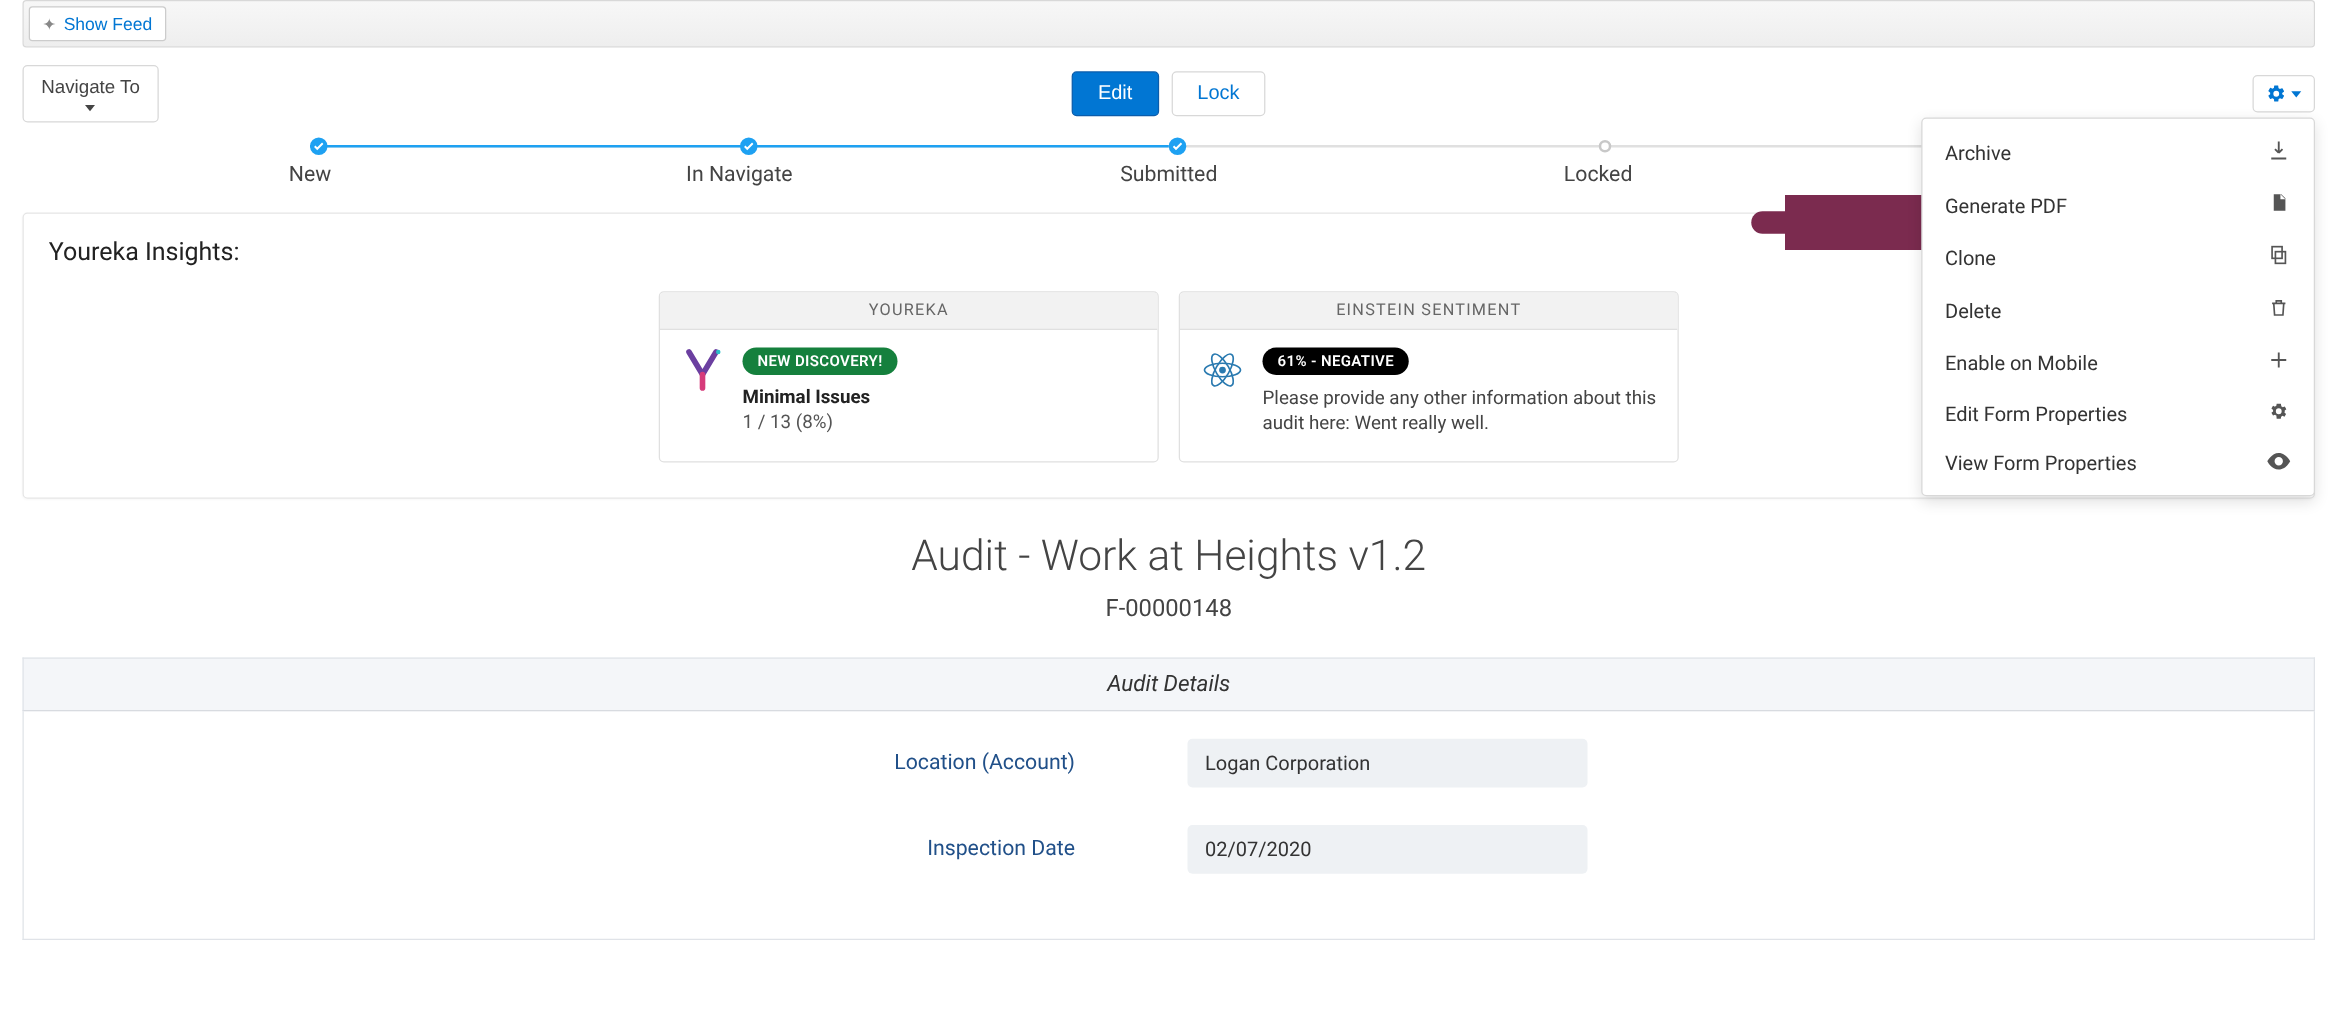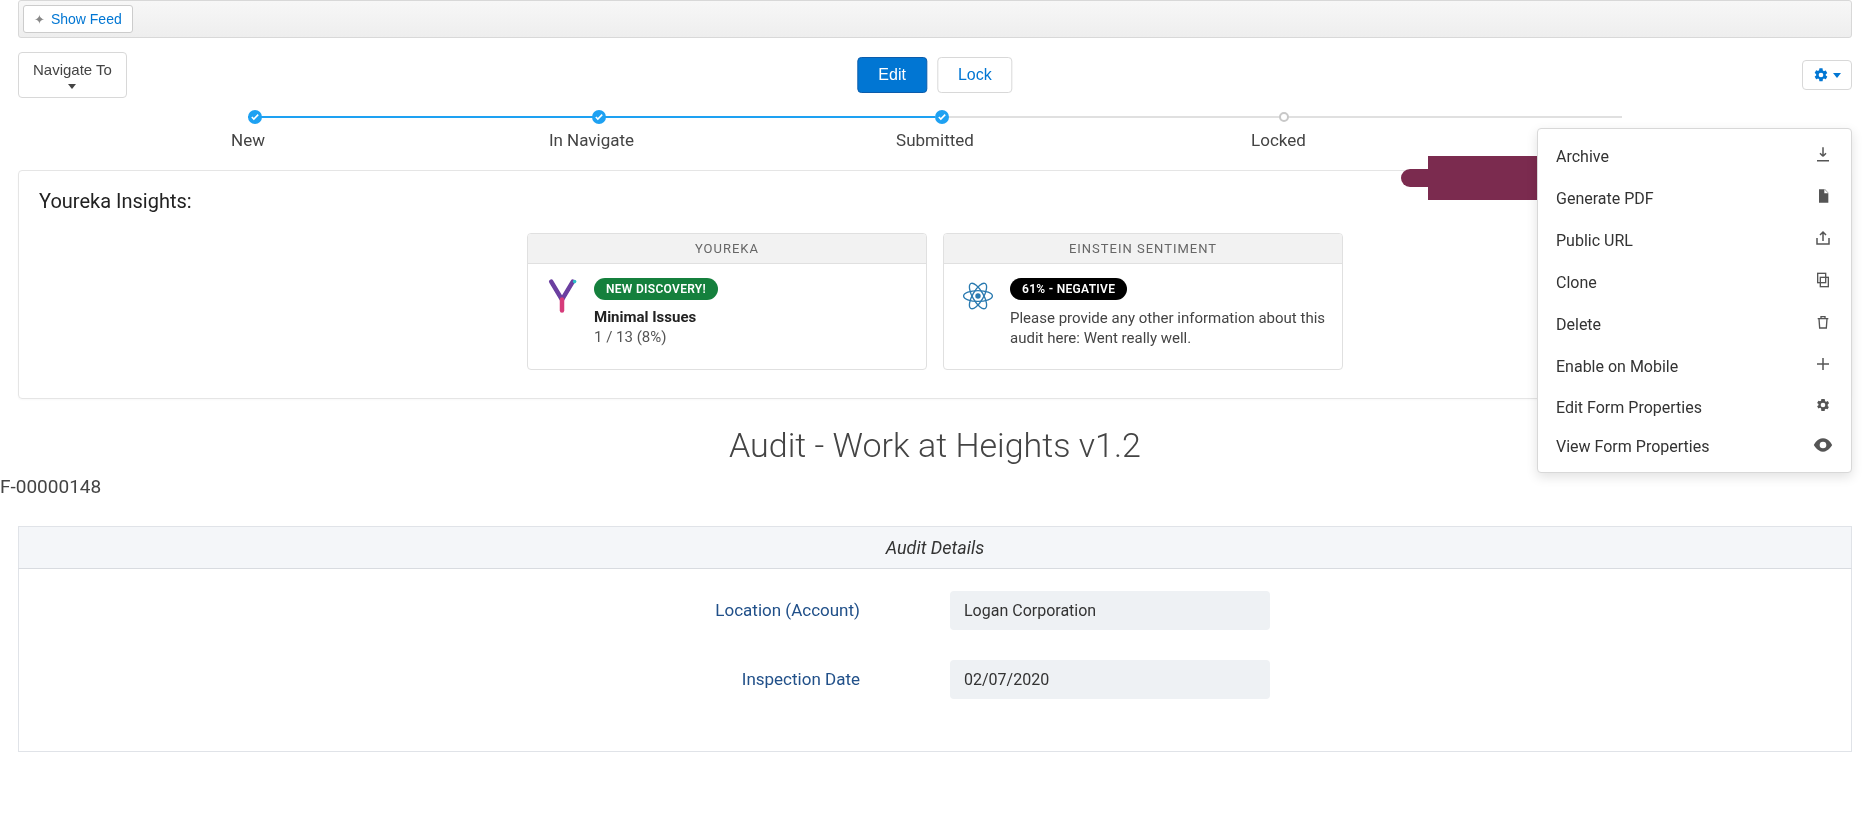--- a/index.html
+++ b/index.html
@@ -132,37 +132,37 @@
   .panel-icon { width:36px; height:36px; flex:none; }
   .badge-pill {
     display:inline-block; background:#000000; color:#fff; font-size:12px; font-weight:600; padding:4px 12px; border-radius:999px; letter-spacing:0.3px;
   }
   .badge-pill.green { background:#15803d; }
   .panel-text1 { font-weight:700; font-size:15px; margin-top:8px; color:#222;}
   .panel-text2 { font-size:15px; color:#555; margin-top:2px;}
   .panel-desc { font-size:15px; color:#444; margin-top:8px; line-height:1.35; }
 
   .page-title { text-align:center; font-size:34px; font-weight:300; color:#444; margin-top:26px; }
-  .page-sub { text-align:left; font-size:19px; color:#444; margin-top:10px; }
+  .page-sub { text-align:center; font-size:19px; color:#444; margin-top:10px; }
 
   .details-section { margin: 28px 18px 0 18px; }
   .details-header {
     background:#f4f6f9; border:1px solid #e0e3e8; border-bottom:1px solid #d8dbe0;
     padding:10px 0; text-align:center; font-size:18px; color:#333; font-weight:400;font-style:italic;
   }
   .details-body { border:1px solid #e0e3e8; border-top:none; padding: 22px 40px; }
   .field-row { display:flex; align-items:center; gap:90px; margin-bottom:30px; justify-content:center; }
   .field-label { width:260px; text-align:right; color:#215089; font-size:17px; }
   .field-value {
     width:320px; background:#eef1f4; border-radius:4px; padding:10px 14px; color:#333; font-size:16px;
   }
 
   
   .dropdown-menu {
-    position:absolute; top:128px; right:18px; width:315px; background:#fff; border:1px solid #d8d8d8; border-radius:4px; box-shadow:0 4px 12px rgba(0,0,0,0.12); padding:6px 0; z-index:20;
+    position:absolute; top:94px; right:18px; width:315px; background:#fff; border:1px solid #d8d8d8; border-radius:4px; box-shadow:0 4px 12px rgba(0,0,0,0.12); padding:6px 0; z-index:20;
   }
   .menu-item { display:flex; align-items:center; justify-content:space-between; padding:10px 18px; cursor:pointer; font-size:16px; color:#333; }
   .menu-icon { color:#555; width:20px; text-align:center; }
 
   
   .arrow-anno {
     position:absolute; top:156px; left:1400px; z-index:15;
   }
 
   .caret-down { display:inline-block; width:0; height:0; border-left:4px solid transparent; border-right:4px solid transparent; border-top:5px solid currentColor; }
@@ -291,28 +291,20 @@
   </div>
   <div class="menu-item">
     <span>Generate PDF</span>
     <span class="menu-icon">
       <svg width="16" height="18" viewBox="0 0 24 24" fill="#555">
           <path d="M6 2h9l5 5v15H6z M14 2v6h6" fill="#555"></path>
         </svg>
     </span>
   </div>
   <div class="menu-item">
-    <span>Public URL</span>
-    <span class="menu-icon">
-      <svg width="18" height="18" viewBox="0 0 24 24" fill="none" stroke="#555" stroke-width="2">
-          <path d="M4 12v8h16v-8M12 4v12M8 8l4-4 4 4"></path>
-        </svg>
-    </span>
-  </div>
-  <div class="menu-item">
     <span>Clone</span>
     <span class="menu-icon">
       <svg width="16" height="18" viewBox="0 0 24 24" fill="none" stroke="#555" stroke-width="2">
           <rect x="8" y="8" width="12" height="14"></rect>
           <rect x="4" y="2" width="12" height="14"></rect>
         </svg>
     </span>
   </div>
   <div class="menu-item">
     <span>Delete</span>

